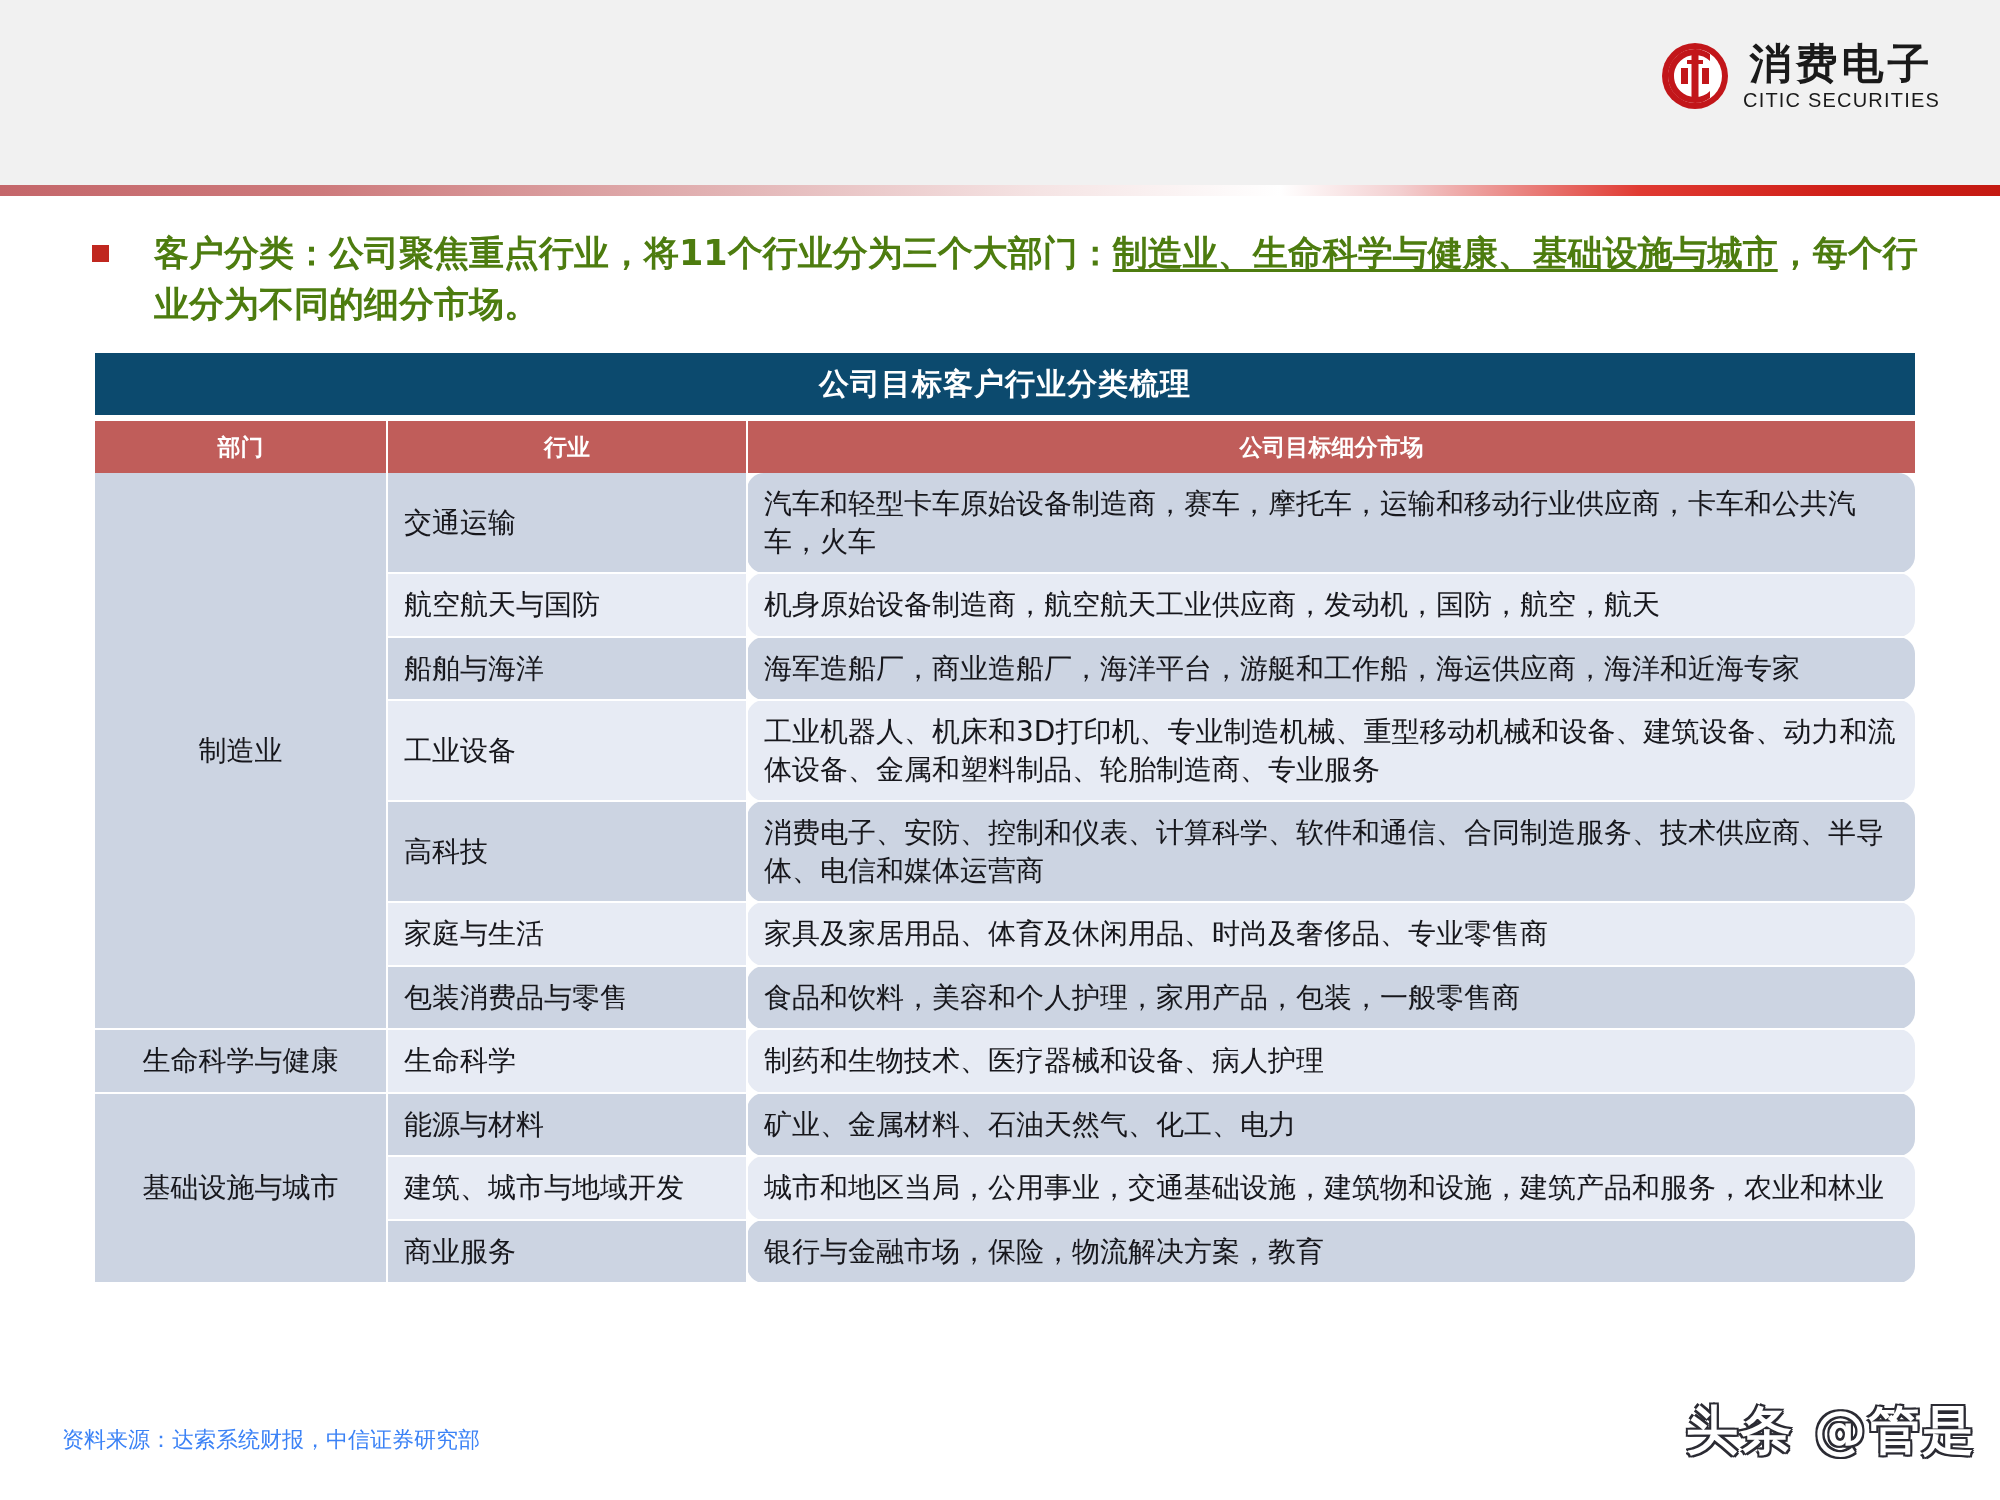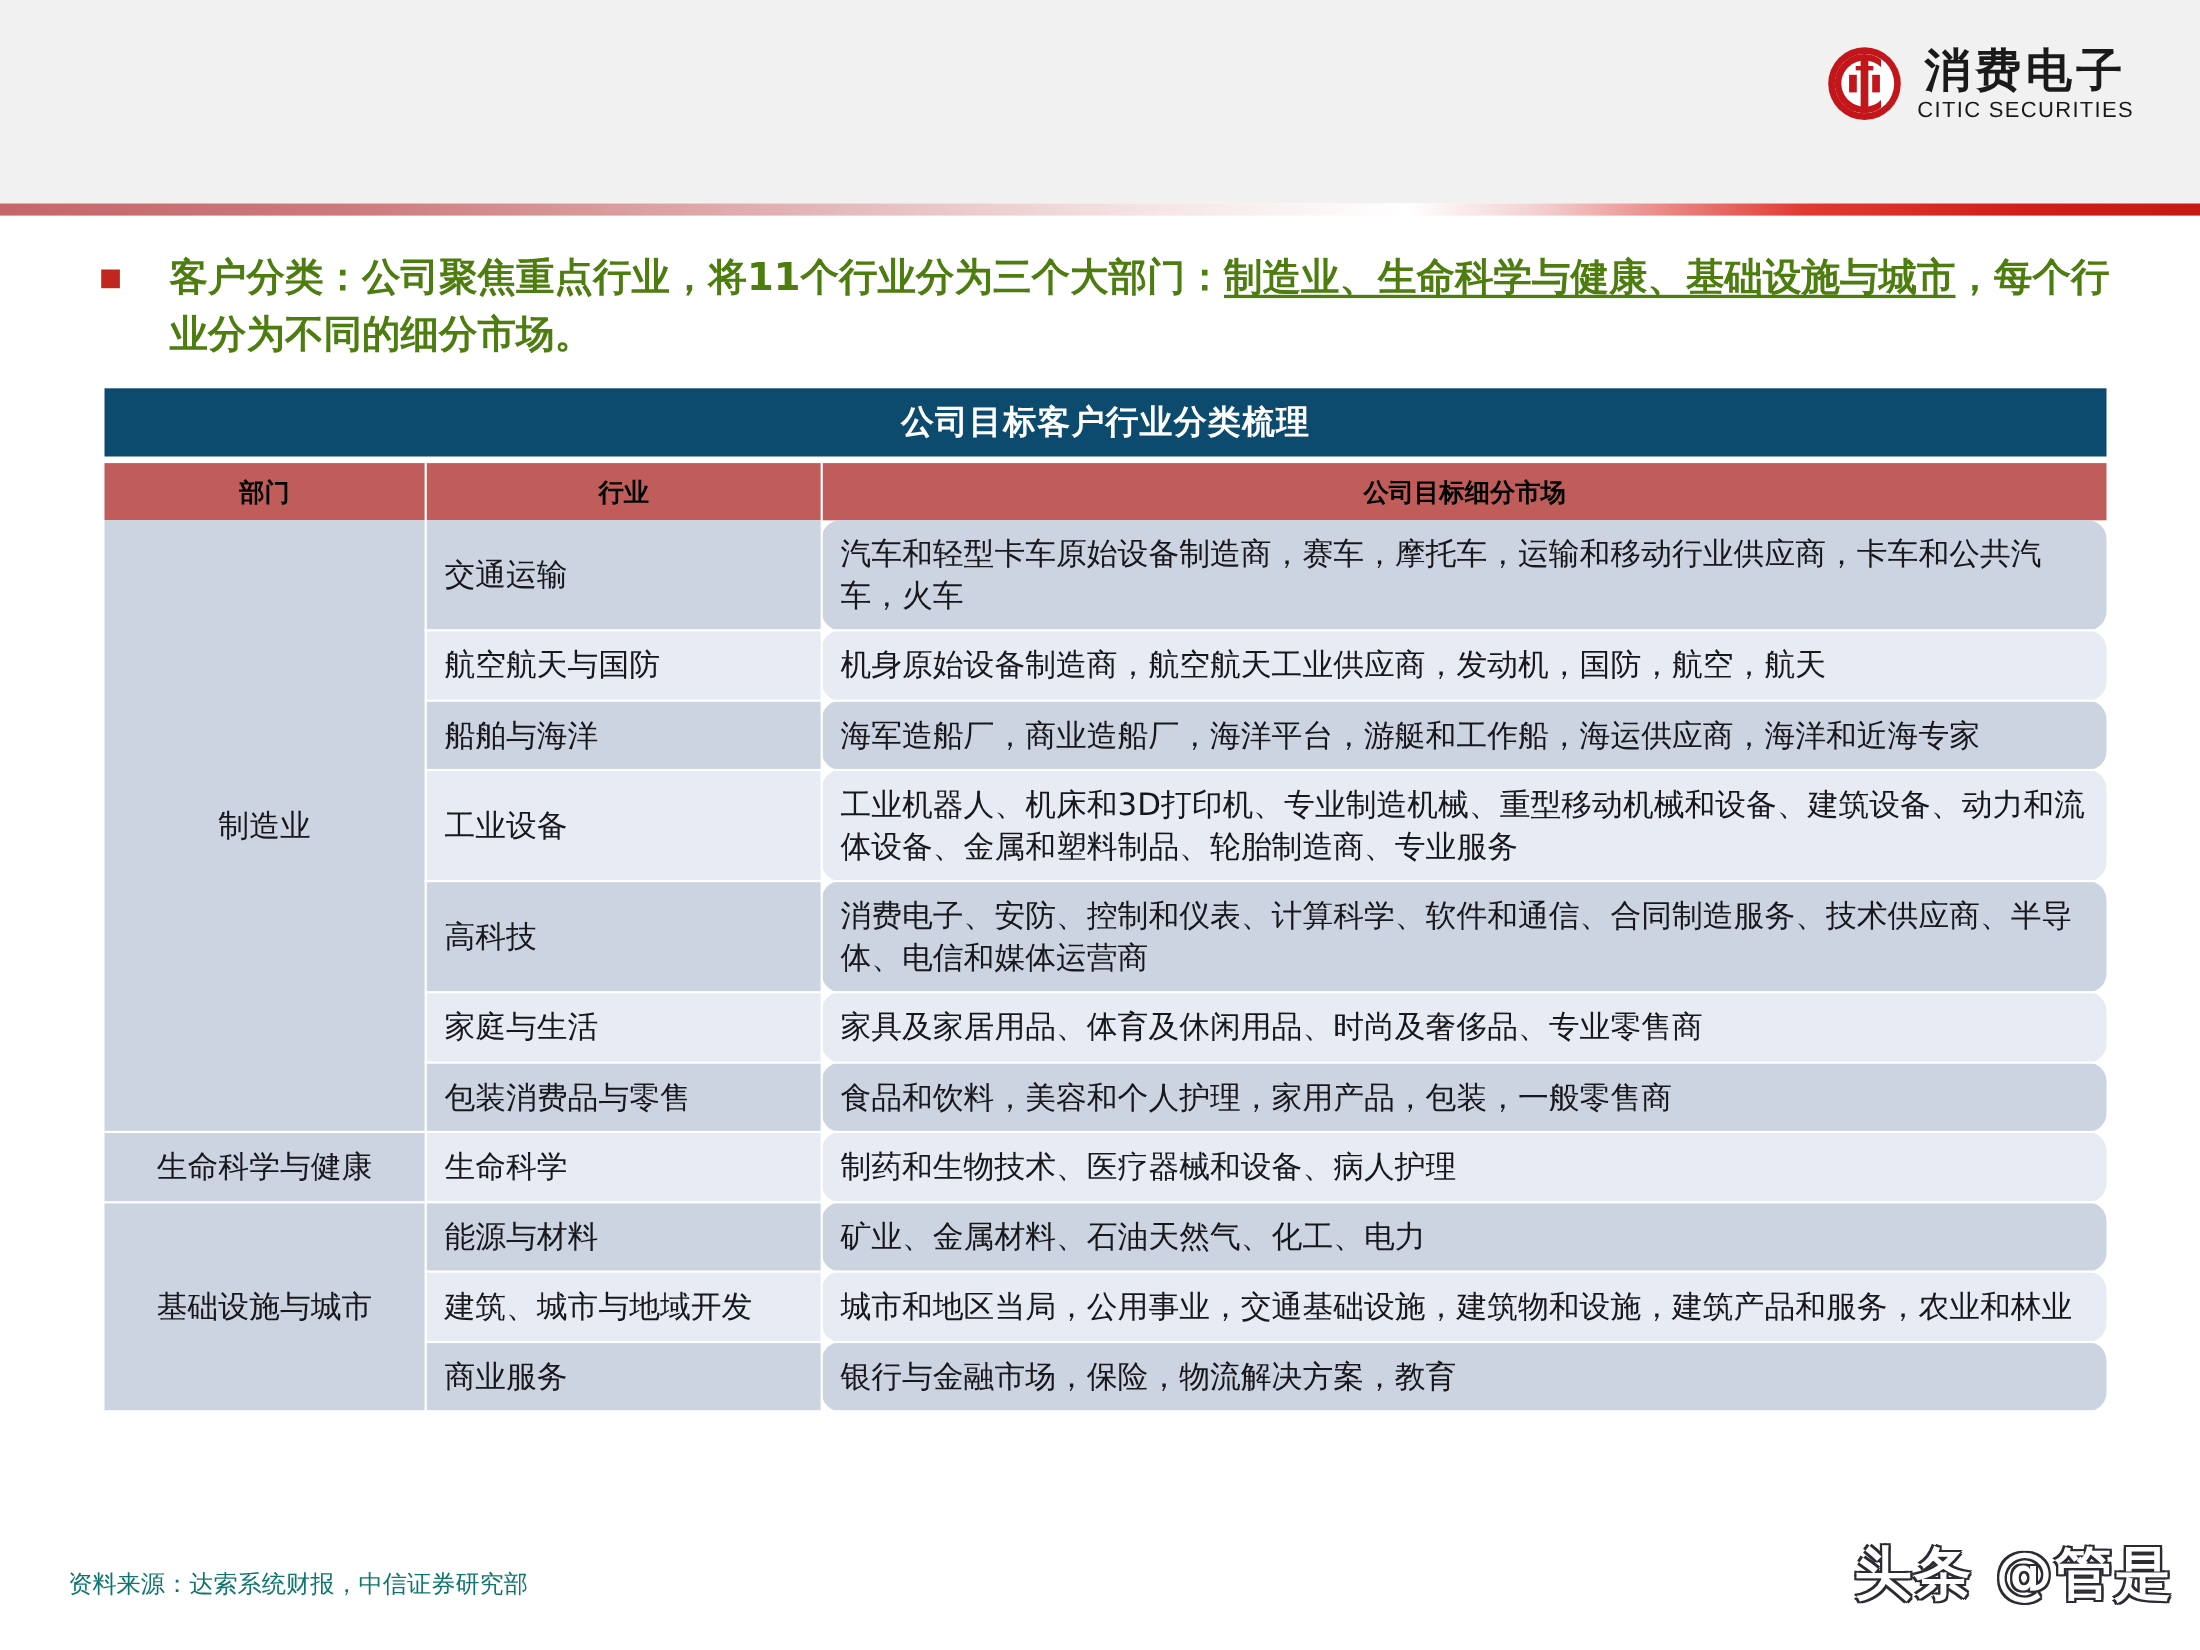--- a/index.html
+++ b/index.html
@@ -131,21 +131,21 @@
     letter-spacing: 1px;
   }
   table.grid {
     width: 1820px;
     border-collapse: collapse;
     table-layout: fixed;
     margin-top: 6px;
   }
   table.grid th {
     background: #c05d5a;
-    color: #000000;
+    color: #ffffff;
     font-size: 23px;
     font-weight: bold;
     height: 50px;
     border-right: 2px solid #ffffff;
     font-family: "DejaVu Sans", sans-serif;
   }
   table.grid th:last-child { border-right: none; }
   table.grid td {
     font-size: 28px;
     color: #17171c;
@@ -168,21 +168,21 @@
   col.c1 { width: 292px; }
   col.c2 { width: 360px; }
   col.c3 { width: 1168px; }
 
   
   .source {
     position: absolute;
     left: 62px;
     top: 1425px;
     font-size: 22px;
-    color: #0f766e;
+    color: #3b82f6;
     font-family: "DejaVu Sans", sans-serif;
   }
   .watermark {
     position: absolute;
     right: 24px;
     top: 1396px;
     font-size: 52px;
     font-weight: bold;
     color: #ffffff;
     font-family: "DejaVu Sans", sans-serif;

